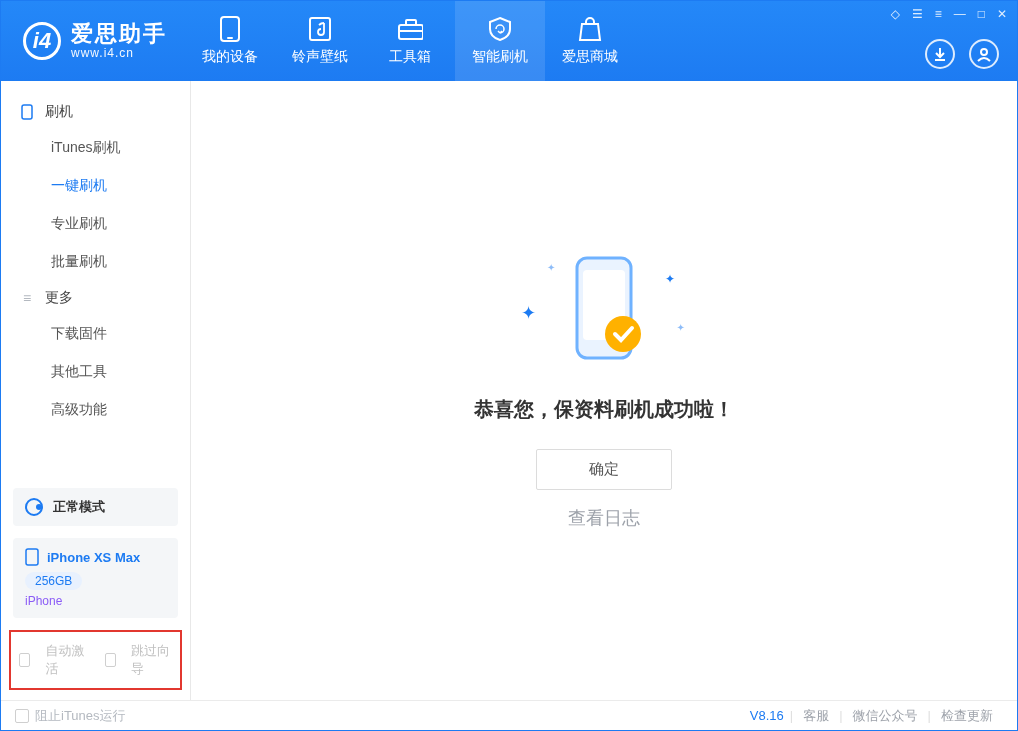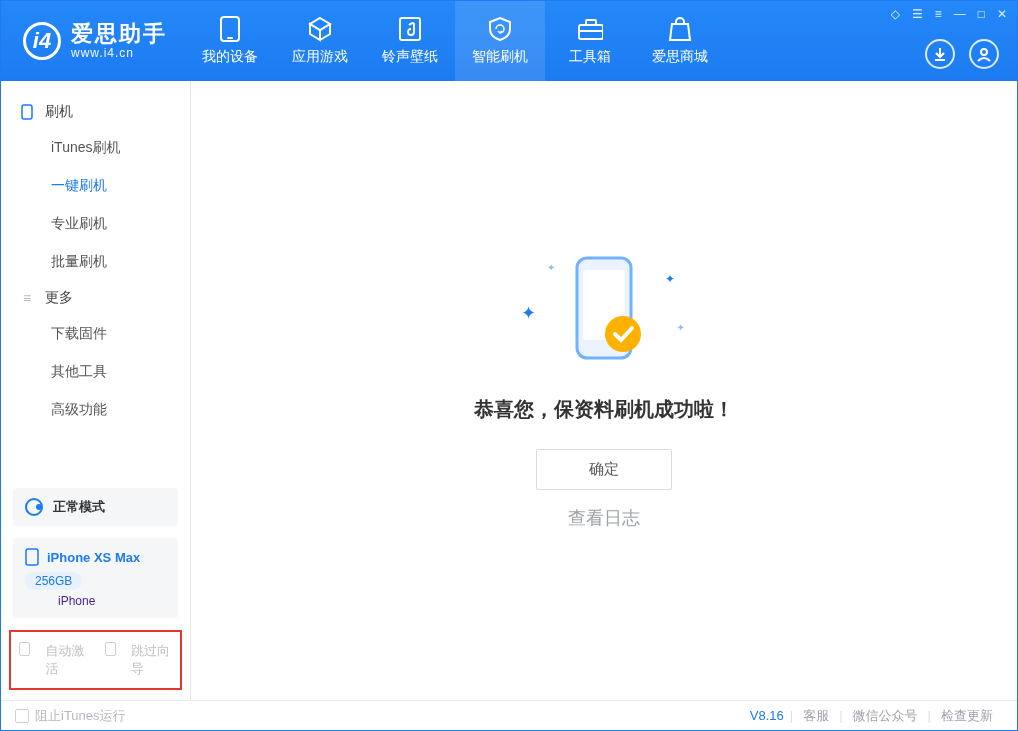--- a/index.html
+++ b/index.html
@@ -32,24 +32,24 @@
 .sb-section-hdr .hicon { width: 16px; display:flex; align-items:center; justify-content:center; color:#1d7bf2; }
 .sb-item { padding: 10px 18px 10px 50px; font-size: 14px; color: #555; cursor: pointer; }
 .sb-item.active { color: #1d7bf2; }
 
 .device-mode, .device-info { margin: 0 12px 12px; background: #f4f6f8; border-radius: 4px; padding: 10px 12px; font-size: 13px; }
 .device-mode { display: flex; align-items: center; gap: 10px; color: #333; font-weight: 700; }
 .mode-dot { width: 18px; height: 18px; border-radius: 50%; border: 2px solid #1d7bf2; position: relative; }
 .mode-dot::after{content:"";position:absolute;width:6px;height:6px;background:#1d7bf2;border-radius:50%;top:4px;right:-1px;}
 .device-name { color: #1d7bf2; font-weight: 700; display:flex;align-items:center;gap:8px;}
 .device-cap { display:inline-block;margin-top:6px;background:#e8f1fe;border-radius:10px;color:#1d7bf2;font-size:12px;padding:2px 10px;}
-.device-type { color:#4c1d95;font-size:12px;margin-top:4px;margin-left:33px;}
+.device-type { color:#8b5cf6;font-size:12px;margin-top:4px;}
 
 .options-box { margin: 0 8px 10px; border: 2px solid #e2372f; padding: 10px 8px; display: flex; gap: 18px; font-size: 13px; color: #c1c1c1; }
-.chk { display:flex;gap:15px; }
+.chk { display:flex;align-items:center;gap:15px; }
 .chk-box { width:14px;height:14px;border:1px solid #cfcfcf;border-radius:2px;}
 
 
 .main { flex: 1; display: flex; flex-direction: column; align-items: center; justify-content: center; position: relative; }
 .phone-illus { position: relative; width: 150px; height: 120px; }
 .phone-illus svg { position: absolute; top:0; left:0; }
 .sparkle { color:#1d7bf2; font-size:18px; position:absolute;}
 .success-msg { font-size: 20px; color: #333; font-weight: 700; margin-top: 24px; }
 .ok-btn { margin-top: 26px; border: 1px solid #dcdcdc; background: #fff; padding: 10px 52px; font-size: 15px; color: #555; cursor: pointer; border-radius: 2px; }
 .view-log { margin-top: 16px; color: #9da2aa; font-size: 18px; cursor: pointer; }
@@ -78,53 +78,45 @@
       <div class="tab-icon">
           <svg width="20" height="26">
             <rect x="1" y="1" width="18" height="24" rx="3" fill="none" stroke="#fff" stroke-width="2"></rect>
             <rect x="7" y="21" width="6" height="2" rx="1" fill="#fff"></rect>
           </svg>
         </div>
       <span>我的设备</span>
     </div>
     <div class="tab">
       <div class="tab-icon">
-          <svg width="26" height="26">
-            <path d="M13 2 L23 8 L13 14 L3 8 Z M3 8 V18 L13 24 V14 Z M23 8 V18 L13 24" fill="none" stroke="#fff" stroke-width="2"></path>
-          </svg>
-        </div>
-      <span>应用游戏</span>
-    </div>
-    <div class="tab">
-      <div class="tab-icon">
           <svg width="24" height="26">
             <rect x="2" y="2" width="20" height="22" rx="2" fill="none" stroke="#fff" stroke-width="2"></rect>
             <path d="M16 7 L16 16 A3 3 0 1 1 13 13 M16 7 Q13 7 11 9" fill="none" stroke="#fff" stroke-width="1.8"></path>
           </svg>
         </div>
       <span>铃声壁纸</span>
-    </div>
-    <div class="tab active">
-      <div class="tab-icon">
-          <svg width="26" height="26">
-            <path d="M13 2 L23 6 V13 Q23 21 13 24 Q3 21 3 13 V6 Z" fill="none" stroke="#fff" stroke-width="2"></path>
-            <path d="M9 13 A4 4 0 1 1 13 17 M13 17 L11 15 M13 17 L15 15" fill="none" stroke="#fff" stroke-width="1.5"></path>
-          </svg>
-        </div>
-      <span>智能刷机</span>
     </div>
     <div class="tab">
       <div class="tab-icon">
           <svg width="28" height="24">
             <rect x="2" y="8" width="24" height="14" rx="2" fill="none" stroke="#fff" stroke-width="2"></rect>
             <rect x="9" y="3" width="10" height="5" rx="1" fill="none" stroke="#fff" stroke-width="2"></rect>
             <line x1="2" y1="14" x2="26" y2="14" stroke="#fff" stroke-width="2"></line>
           </svg>
         </div>
       <span>工具箱</span>
+    </div>
+    <div class="tab active">
+      <div class="tab-icon">
+          <svg width="26" height="26">
+            <path d="M13 2 L23 6 V13 Q23 21 13 24 Q3 21 3 13 V6 Z" fill="none" stroke="#fff" stroke-width="2"></path>
+            <path d="M9 13 A4 4 0 1 1 13 17 M13 17 L11 15 M13 17 L15 15" fill="none" stroke="#fff" stroke-width="1.5"></path>
+          </svg>
+        </div>
+      <span>智能刷机</span>
     </div>
     <div class="tab">
       <div class="tab-icon">
           <svg width="24" height="26">
             <path d="M4 8 H20 L22 24 H2 Z" fill="none" stroke="#fff" stroke-width="2"></path>
             <path d="M8 8 V6 A4 4 0 0 1 16 6 V8" fill="none" stroke="#fff" stroke-width="2"></path>
           </svg>
         </div>
       <span>爱思商城</span>
     </div>

